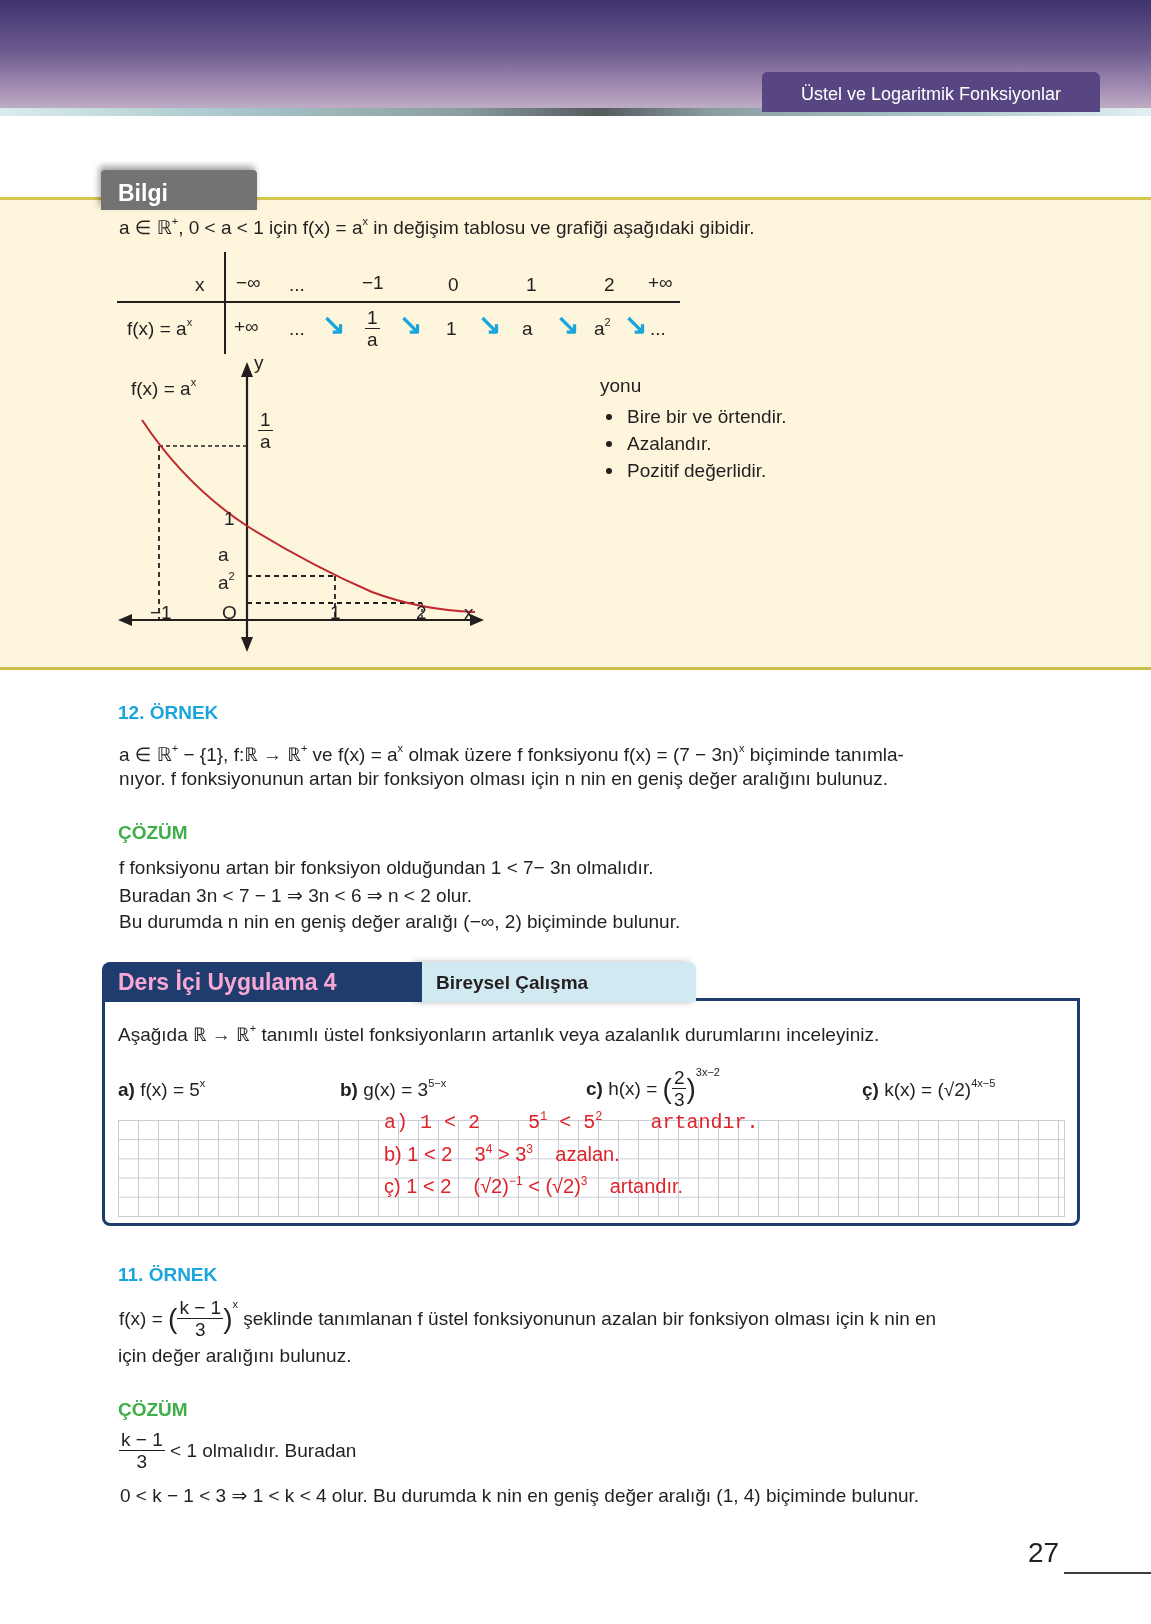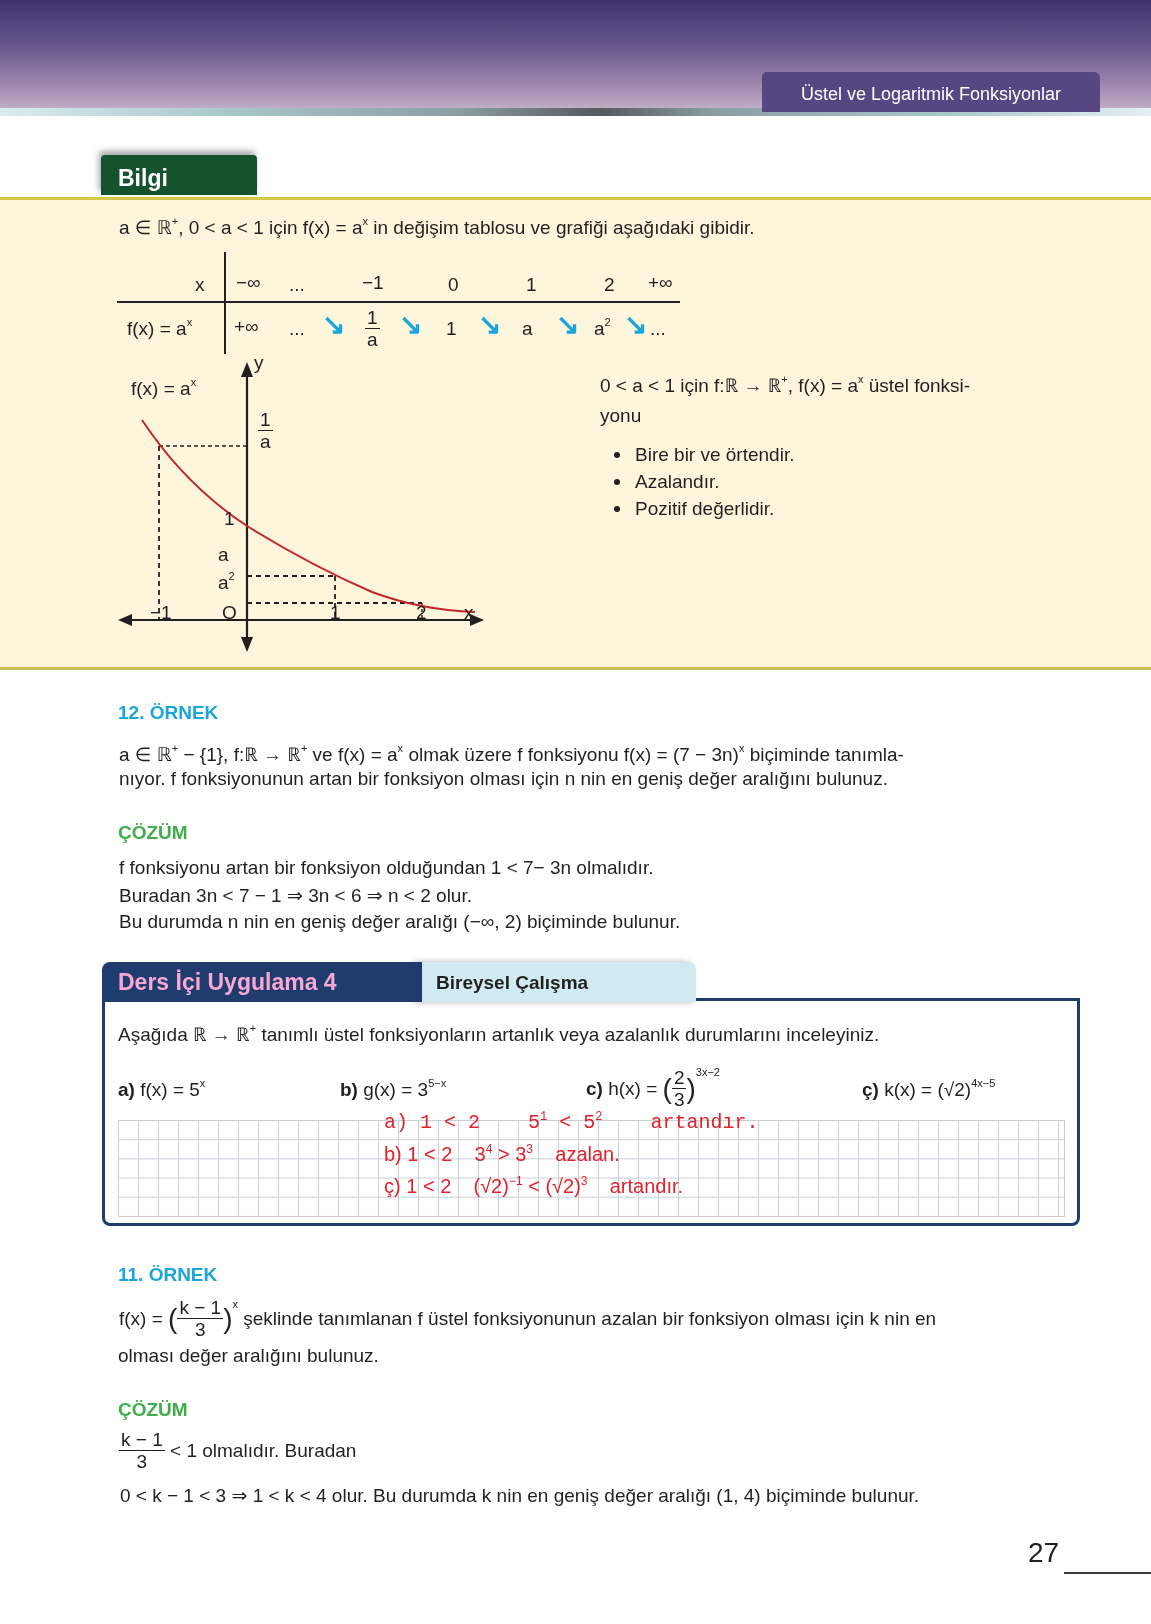--- a/index.html
+++ b/index.html
@@ -18,41 +18,41 @@
     left: 0; top: 108px; width: 1151px; height: 8px;
     background: linear-gradient(90deg, #d9ecef 0%, #a9c7cb 20%, #8a9ea2 40%, #555a5c 52%, #8a9ea2 62%, #a9c7cb 82%, #e3f0f1 100%);
   }
   .chapter-tab {
     left: 762px; top: 72px; width: 338px; height: 40px;
     background: #584682; border-radius: 5px 6px 0 0;
     color: #ffffff; font-size: 18px; line-height: 44px; text-align: center;
   }
   
   .bilgi-tab {
-    left: 101px; top: 155px; width: 156px; height: 40px;
-    background: #14532d; border-radius: 4px 4px 0 0;
+    left: 101px; top: 170px; width: 156px; height: 40px;
+    background: #737373; border-radius: 4px 4px 0 0;
     box-shadow: -2px -4px 6px rgba(0,0,0,0.35);
     color: #ffffff; font-weight: bold; font-size: 23px; line-height: 46px; padding-left: 17px; box-sizing: border-box;
   }
   .bilgi-box {
     left: 0; top: 197px; width: 1151px; height: 473px;
     background: #fdf5dc; border-top: 3px solid #d3c74e; border-bottom: 3px solid #c9bd4b;
     box-sizing: border-box;
   }
   .txt { white-space: nowrap; }
   sup { font-size: 11px; vertical-align: 0; position: relative; top: -9px; }
   .frac { display: inline-block; text-align: center; vertical-align: middle; line-height: 1; }
   .frac .n { display: block; border-bottom: 1.5px solid #231f20; padding: 0 2px 1px; }
   .frac .d { display: block; padding-top: 1px; }
   .table-line-h { background: #231f20; height: 1.5px; }
   .table-line-v { background: #231f20; width: 1.5px; }
   .arrow { color: #1aa6dc; font-size: 28px; font-weight: bold; }
   .cyan-head { color: #1aa6dc; font-weight: bold; font-size: 19px; }
   .green-head { color: #3fae49; font-weight: bold; font-size: 19px; }
-  .bullets { margin: 12px; padding: 0; list-style: none; }
+  .bullets { margin: 4px; padding: 0; list-style: none; }
   .bullets li { position: relative; padding-left: 23px; line-height: 27px; }
   .bullets li::before { content: ""; position: absolute; left: 2px; top: 11px; width: 6px; height: 6px; border-radius: 50%; background: #231f20; }
   
   .uyg-tab {
     left: 102px; top: 962px; width: 320px; height: 40px;
     background: #1f3c6e; border-radius: 8px 0 0 0; color: #f9a8d4;
     font-weight: bold; font-size: 23px; line-height: 40px; padding-left: 16px; box-sizing: border-box;
   }
   .uyg-tab2 {
     left: 418px; top: 962px; width: 278px; height: 40px;
@@ -158,21 +158,20 @@
   <span class="abs" style="left:108px; top:184px;">a</span>
   <span class="abs txt" style="left:108px; top:212px;"><span>a</span><sup>2</sup></span>
   <span class="abs" style="left:40px; top:242px;">−1</span>
   <span class="abs" style="left:112px; top:242px;">O</span>
   <span class="abs" style="left:220px; top:242px;">1</span>
   <span class="abs" style="left:306px; top:242px;">2</span>
   <span class="abs" style="left:354px; top:242px;">x</span>
 </div>
 
 <div class="abs" style="left:600px; top:372px; width:470px;">
-  <div class="txt" style="line-height:27px;"><span>0 &lt; a &lt; 1 için f:ℝ → ℝ</span><sup>+</sup><span>, f(x) = a</span><sup>x</sup><span> üstel fonksi-</span></div>
   <div style="line-height:27px;">yonu</div>
   <ul class="bullets">
     <li>Bire bir ve örtendir.</li>
     <li>Azalandır.</li>
     <li>Pozitif değerlidir.</li>
   </ul>
 </div>
 
 <div class="abs cyan-head" style="left:118px; top:702px;">12. ÖRNEK</div>
 <div class="abs txt" style="left:119px; top:741px;"><span>a ∈ ℝ</span><sup>+</sup><span> − {1}, f:ℝ → ℝ</span><sup>+</sup><span>  ve  f(x) = a</span><sup>x</sup><span>  olmak üzere f fonksiyonu  f(x) = (7 − 3n)</span><sup>x</sup><span>  biçiminde tanımla-</span></div>
@@ -197,20 +196,20 @@
 <div class="abs grid"></div>
 
 <div class="abs" style="left:384px; top:1108px;">
   <div class="hand" style="line-height:29px;font-family:Liberation Mono, monospace;"><span>a) 1 &lt; 2    5</span><sup>1</sup><span> &lt; 5</span><sup>2</sup><span>    artandır.</span></div>
   <div class="hand" style="line-height:29px;"><span>b) 1 &lt; 2    3</span><sup>4</sup><span> &gt; 3</span><sup>3</sup><span>    azalan.</span></div>
   <div class="hand" style="line-height:29px;"><span>ç) 1 &lt; 2    (√2)</span><sup>−1</sup><span> &lt; (√2)</span><sup>3</sup><span>    artandır.</span></div>
 </div>
 
 <div class="abs cyan-head" style="left:118px; top:1264px;">11. ÖRNEK</div>
 <div class="abs txt" style="left:119px; top:1298px;"><span style="vertical-align:middle;">f(x) = </span><span class="paren">(</span><span class="frac"><span class="n">k − 1</span><span class="d">3</span></span><span class="paren">)</span><sup style="top:-16px;">x</sup><span style="vertical-align:middle;">  şeklinde tanımlanan f üstel fonksiyonunun azalan bir fonksiyon olması için k nin en</span></div>
-<div class="abs txt" style="left:118px; top:1345px;">olması değer aralığını bulunuz.</div>
+<div class="abs txt" style="left:118px; top:1345px;">için değer aralığını bulunuz.</div>
 
 <div class="abs green-head" style="left:118px; top:1399px;">ÇÖZÜM</div>
 <div class="abs txt" style="left:119px; top:1430px;"><span class="frac"><span class="n">k − 1</span><span class="d">3</span></span><span style="vertical-align:middle;"> &lt; 1 olmalıdır. Buradan</span></div>
 <div class="abs txt" style="left:120px; top:1484px;">0 &lt; k − 1 &lt; 3 ⇒ 1 &lt; k &lt; 4  olur. Bu durumda k nin en geniş değer aralığı  (1, 4)  biçiminde bulunur.</div>
 
 <div class="abs page-num">27</div>
 <div class="abs page-line"></div>
 
 </body></html>

